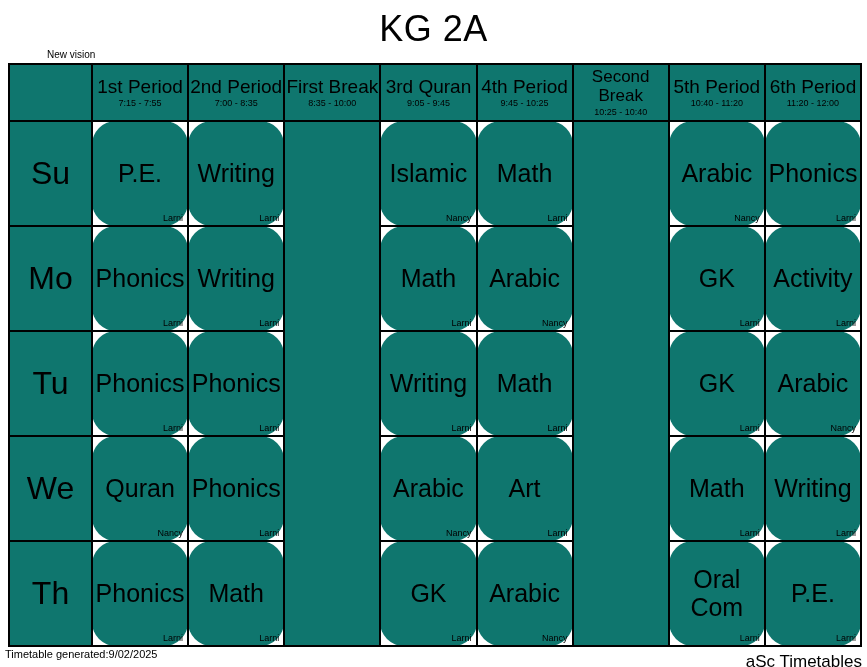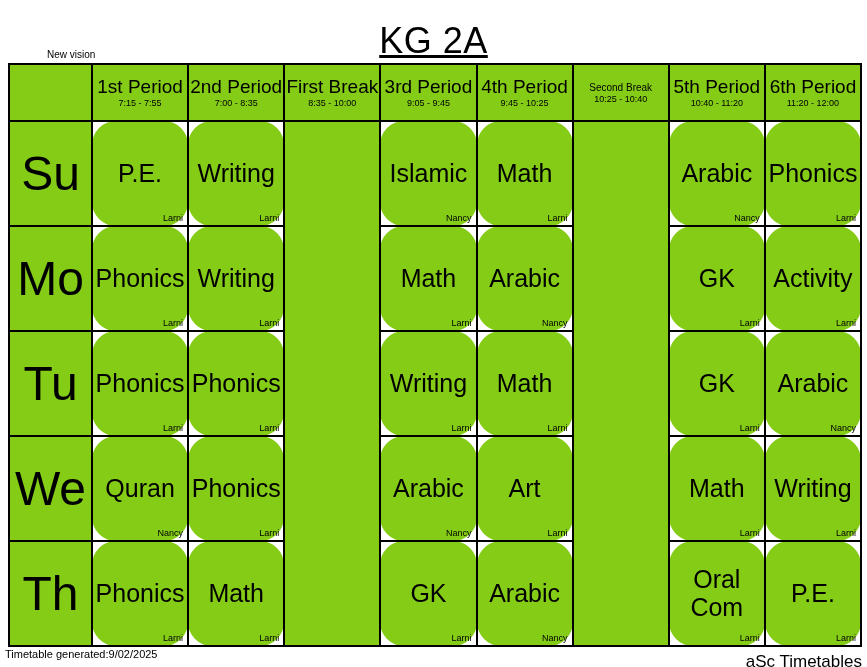--- a/index.html
+++ b/index.html
@@ -6,55 +6,55 @@
   html, body { margin: 0; padding: 0; }
   body {
     width: 867px; height: 667px;
     background: #ffffff;
     font-family: "Liberation Sans", sans-serif;
     color: #000000;
   }
   .page { position: relative; width: 867px; height: 667px; overflow: hidden; background:#fff; }
 
   .title {
-    position: absolute; top: 20px; left: 0; width: 100%;
-    text-align: center; font-size: 36px; letter-spacing: 0.5px; text-decoration: underline;
+    position: absolute; top: 8px; left: 0; width: 100%;
+    text-align: center; font-size: 36px; letter-spacing: 0.5px;
   }
   .school-label {
     position: absolute; top: 49px; left: 7px;
     font-size: 10px;
     padding-left: 40px;
   }
 
   table.timetable {
     position: absolute; top: 63px; left: 8px;
     width: 854px; height: 582px;
     border-collapse: collapse; table-layout: fixed;
     background: #fff;
   }
   table.timetable th, table.timetable td {
     border: 2px solid #000;
     padding: 0;
-    background: #84cc16;
+    background: #0f766e;
     text-align: center;
   }
   th.corner { height: 57px; }
   th.head {
     height: 57px;
     font-weight: normal;
     text-align: center; vertical-align: middle;
   }
   .hlabel { font-size: 19px; line-height: 1.1; }
-  .hlabel.small { font-size: 10px; }
+  .hlabel.small { font-size: 17px; }
   .htime { font-size: 9px; margin-top: 1px; }
 
   td.day {
     height: 105px;
     text-align: center; vertical-align: middle;
-    font-size: 48px;
+    font-size: 32px;
   }
   td.lesson {
     height: 105px;
     position: relative;
     text-align: center; vertical-align: middle; border-radius: 24px;
   }
   .subject { font-size: 25px; line-height: 1.1; padding: 0 1px; }
   .teacher {
     position: absolute; right: 4px; bottom: 2px;
     font-size: 9px;
@@ -98,21 +98,21 @@
           </th>
           <th class="head">
             <div class="hlabel">2nd Period</div>
             <div class="htime">7:00 - 8:35</div>
           </th>
           <th class="head">
             <div class="hlabel">First Break</div>
             <div class="htime">8:35 - 10:00</div>
           </th>
           <th class="head">
-            <div class="hlabel">3rd Period</div>
+            <div class="hlabel">3rd Quran</div>
             <div class="htime">9:05 - 9:45</div>
           </th>
           <th class="head">
             <div class="hlabel">4th Period</div>
             <div class="htime">9:45 - 10:25</div>
           </th>
           <th class="head">
             <div class="hlabel small">Second Break</div>
             <div class="htime">10:25 - 10:40</div>
           </th>

